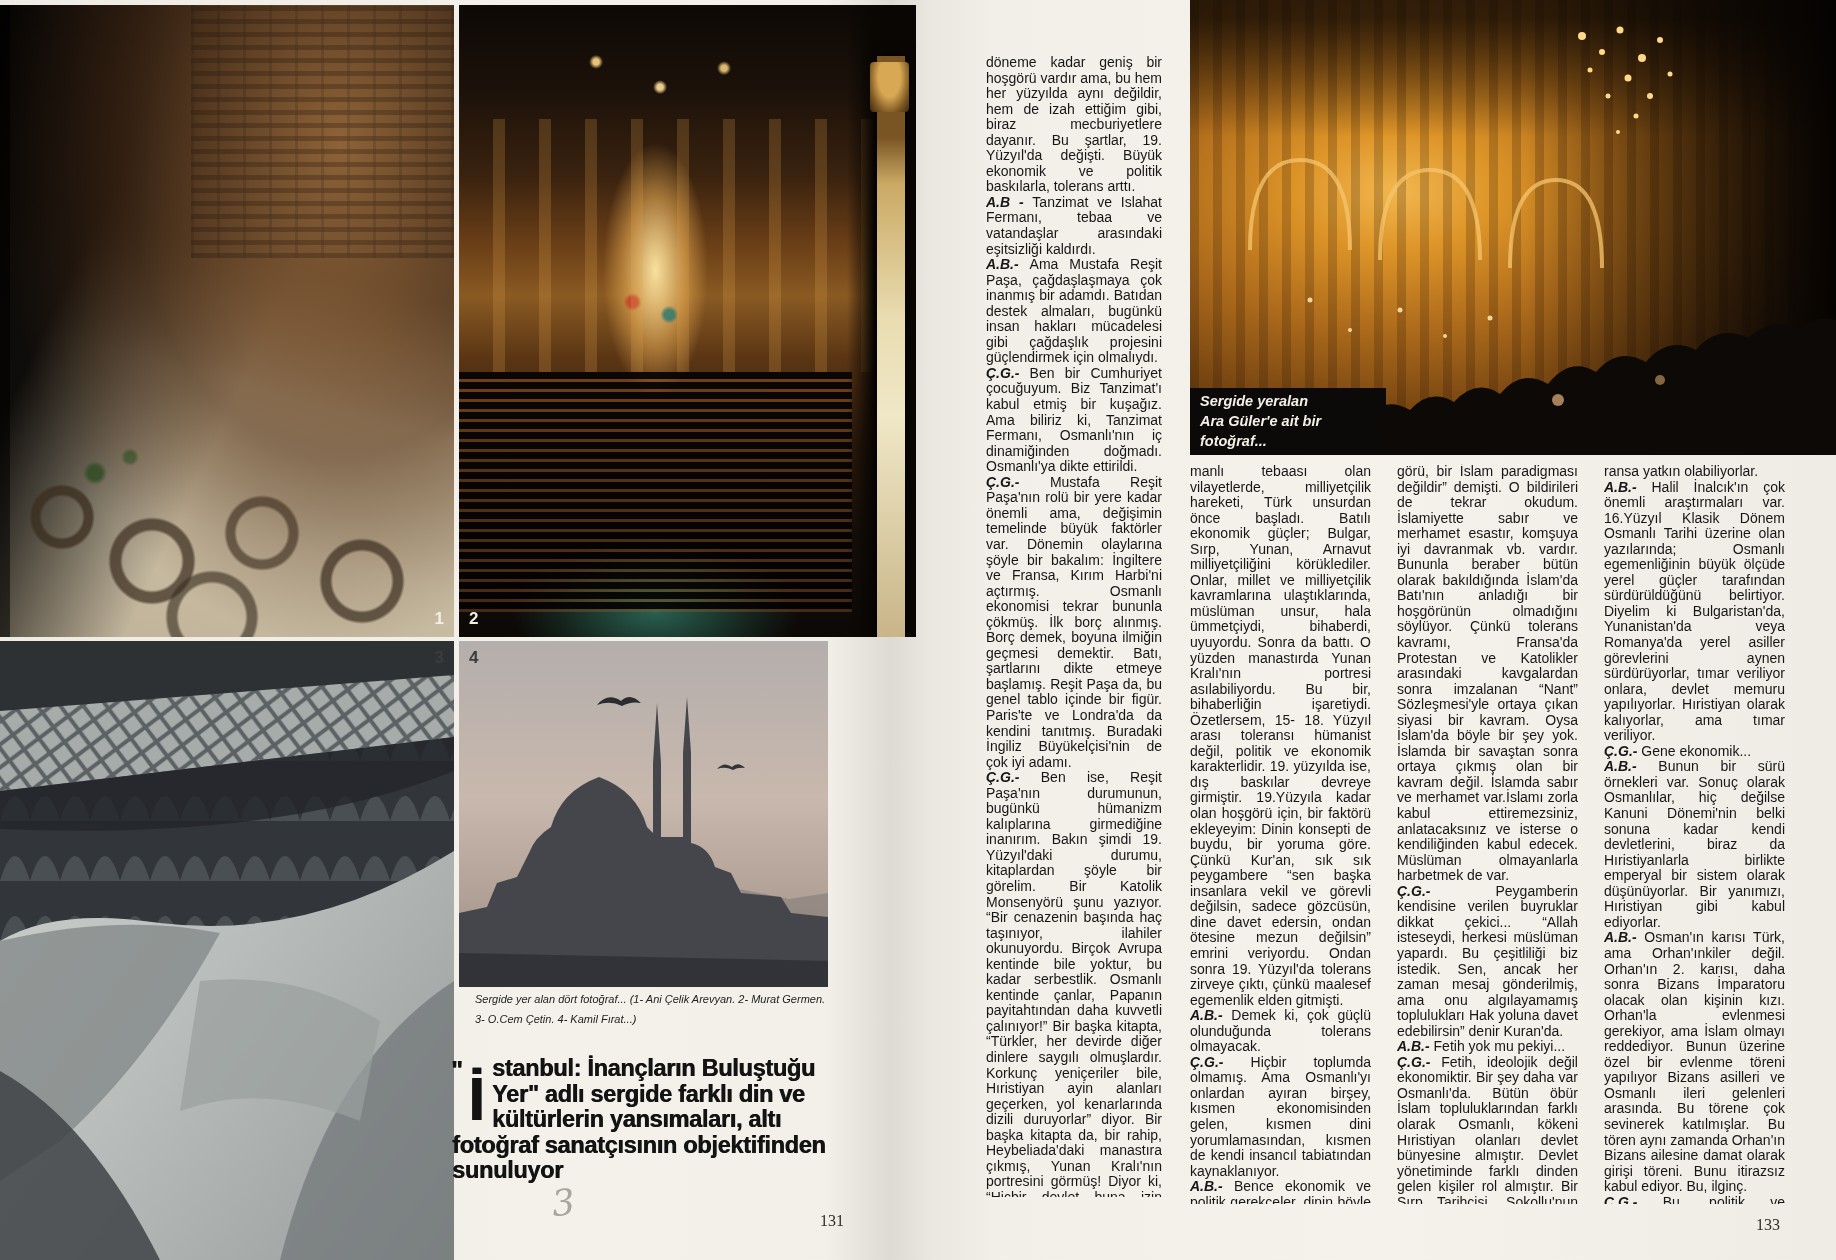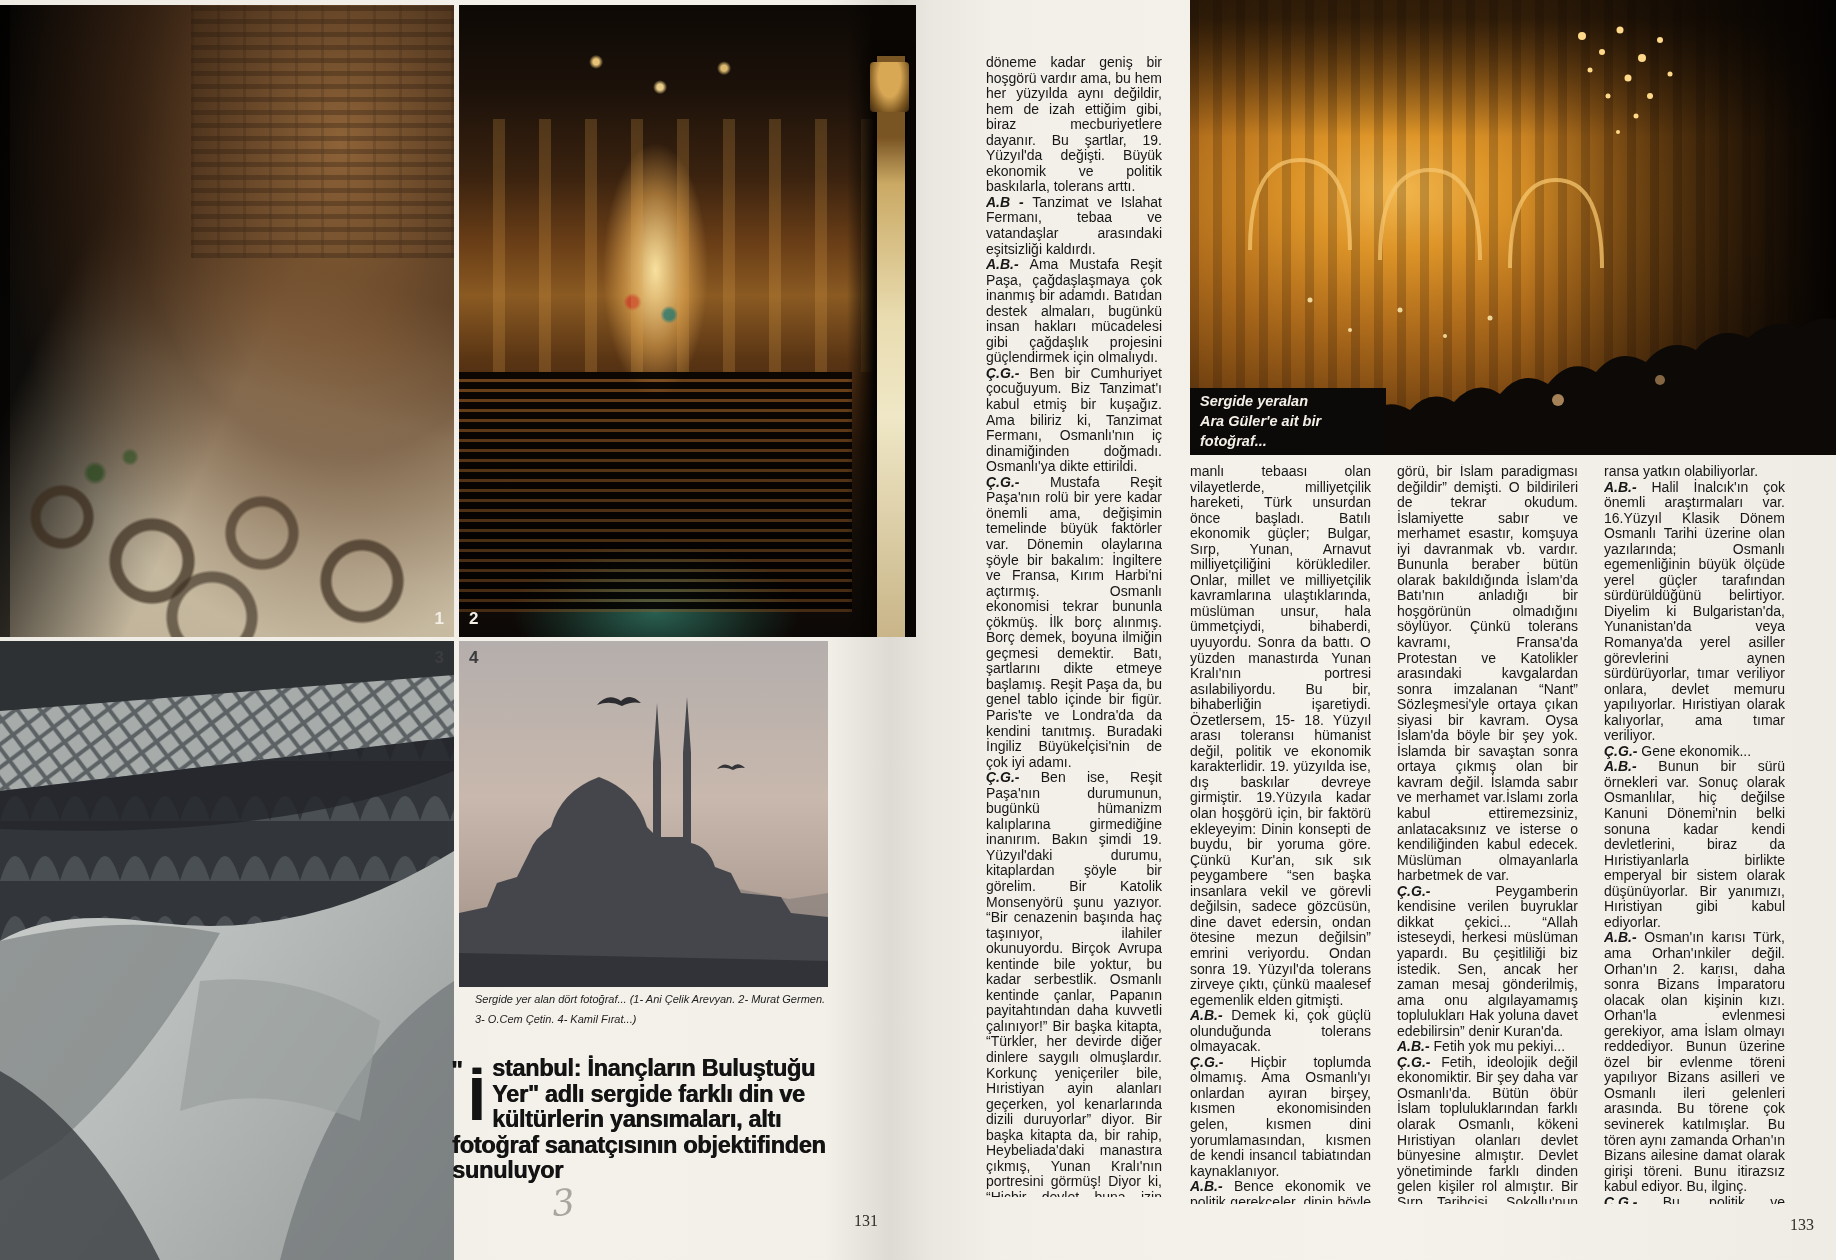--- a/index.html
+++ b/index.html
@@ -76,21 +76,21 @@
   .photos-caption{position:absolute;left:475px;top:990px;width:356px;margin:0;
     font-style:italic;font-size:11px;line-height:19.5px;color:#222;}
   .headline{position:absolute;left:452px;top:1056px;width:390px;font-weight:bold;
     font-size:23.5px;line-height:25.5px;color:#131313;letter-spacing:-0.3px;
     text-shadow:0.6px 0 0 currentColor;}
   .hl-drop{float:left;position:relative;margin:6px 7px 0 16px;}
   .hl-quote{position:absolute;left:-17px;top:-4px;font-size:25px;}
   .hl-dropcap{display:block;font-size:62px;line-height:46px;padding-top:14px;}
   .handwritten{position:absolute;left:552px;top:1182px;font-family:"DejaVu Serif",serif;
     font-style:italic;color:#a9a6a0;font-size:36px;transform:rotate(-6deg);font-weight:normal;}
-  .pagenum{position:absolute;font-family:"Liberation Serif",serif;font-size:16px;color:#2e2c28;margin-left:34px;}
+  .pagenum{position:absolute;font-family:"Liberation Serif",serif;font-size:16px;color:#2e2c28;}
   .pagenum-left{left:820px;top:1212px;}
   .pagenum-right{left:1756px;top:1216px;}
   .footer{position:absolute;left:986px;top:1270px;font-family:"Liberation Serif",serif;
     font-size:12.5px;letter-spacing:0.4px;color:#2e2c28;font-weight:bold;}
 
   
   .col{position:absolute;overflow:hidden;font-size:14px;line-height:15.55px;
     text-align:justify;hyphens:auto;-webkit-hyphens:auto;color:#161616;}
   .col p{margin:0;}
   .col p b{font-weight:bold;font-style:italic;}

